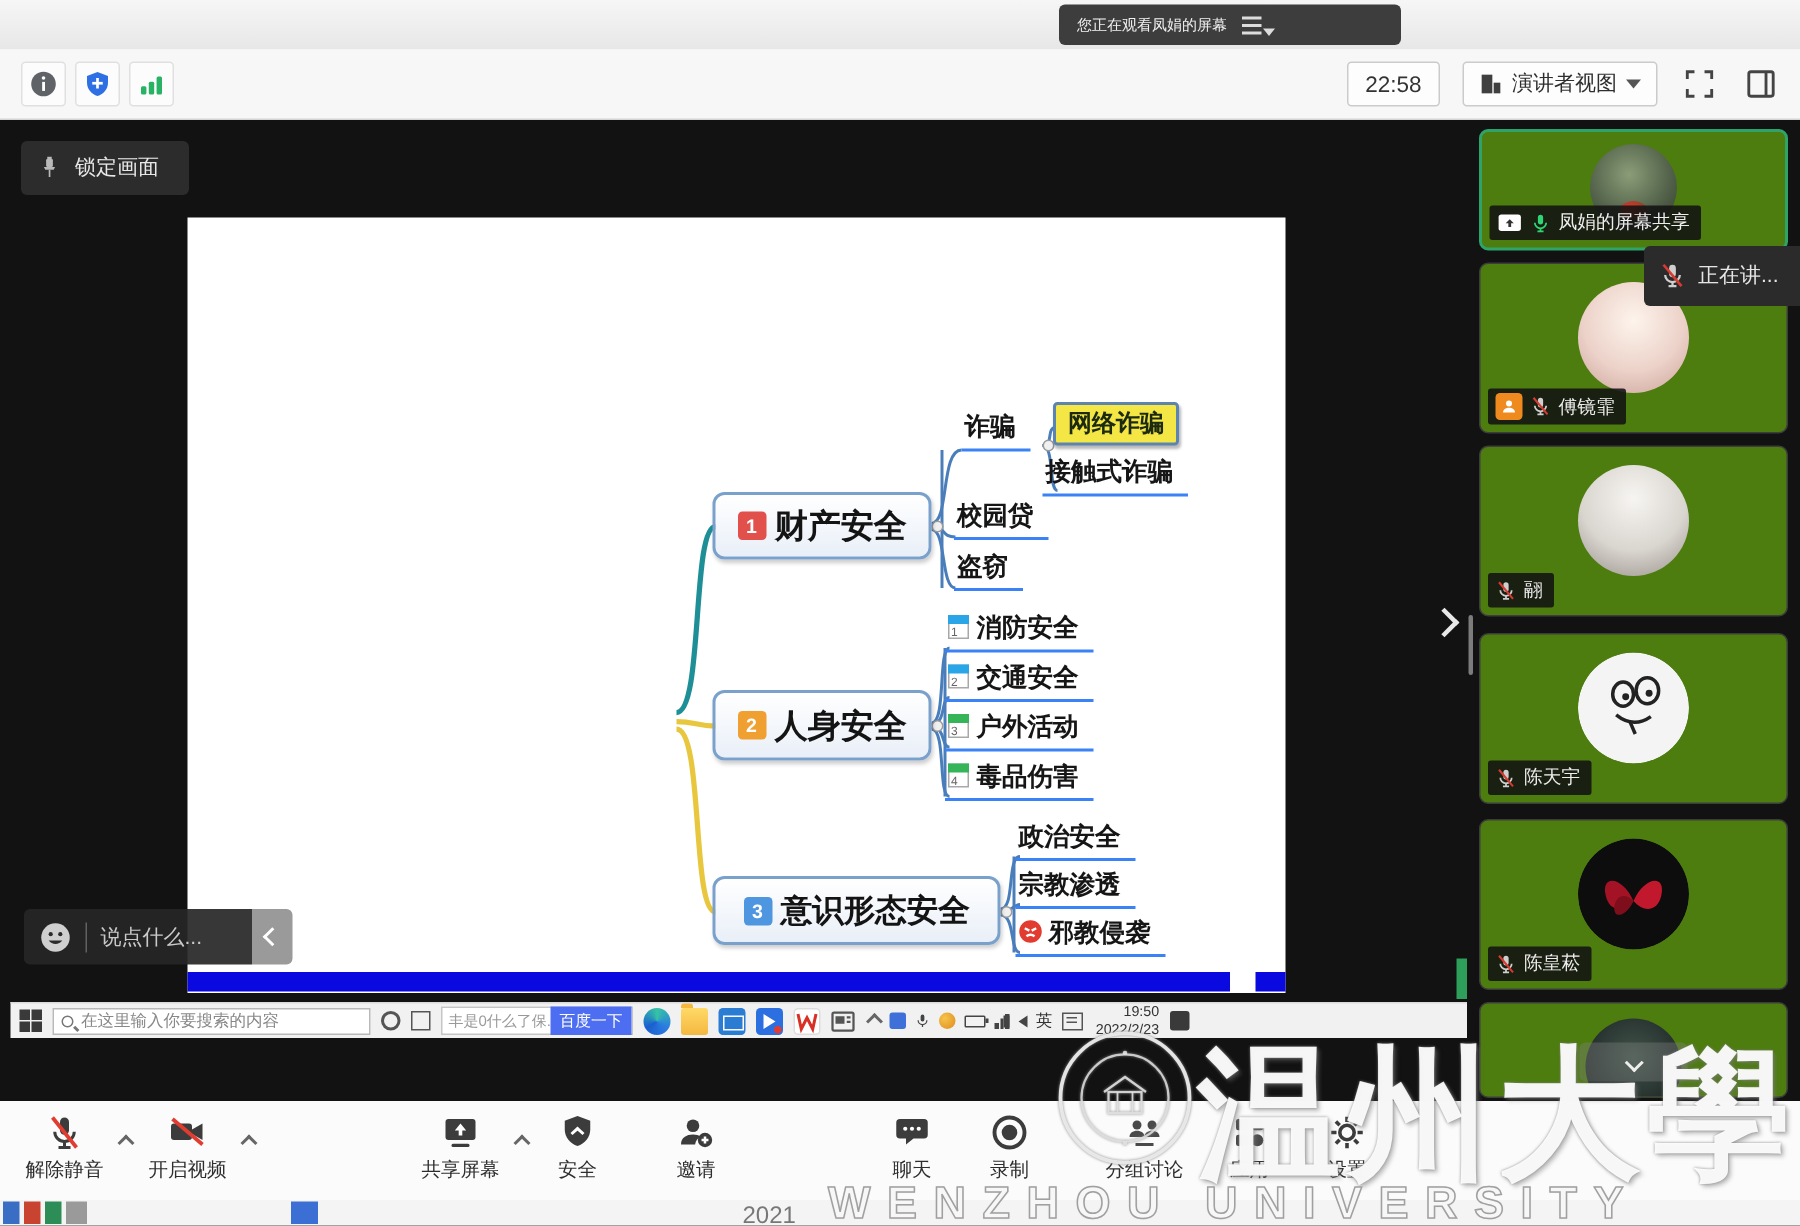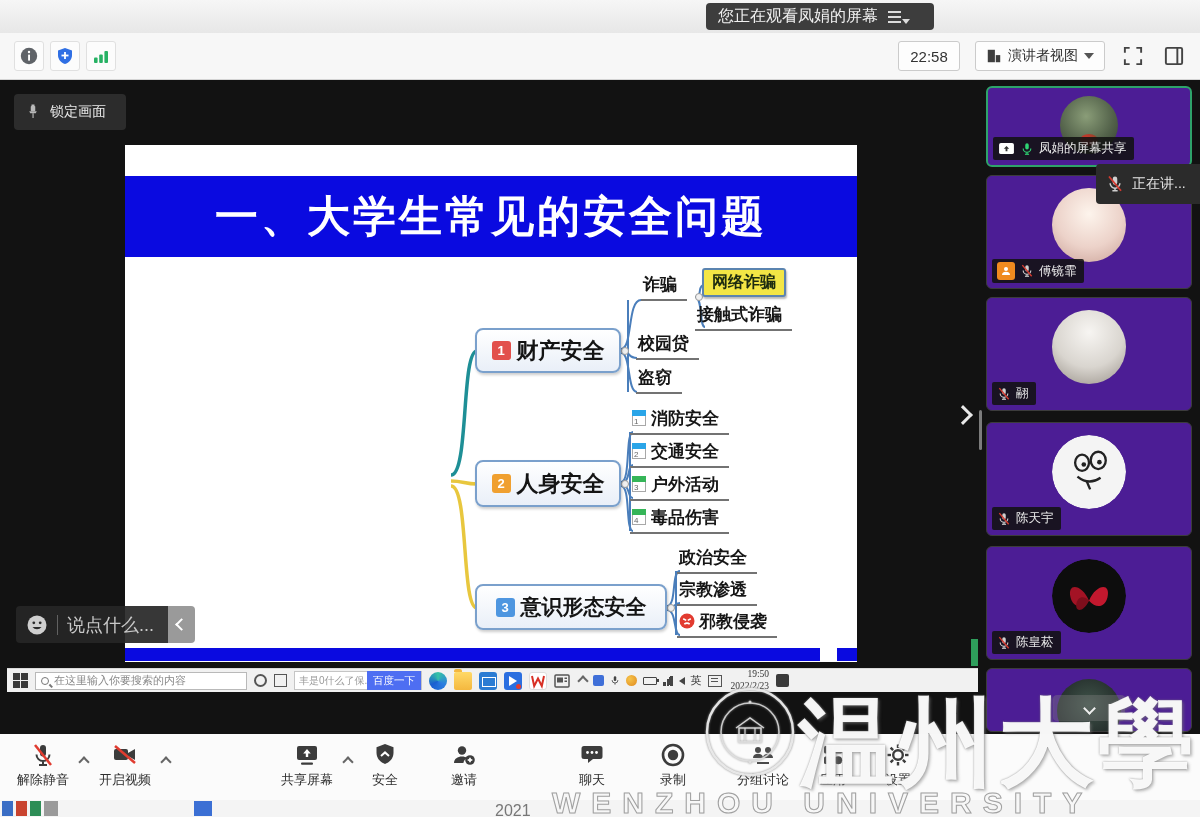--- a/index.html
+++ b/index.html
@@ -5,21 +5,21 @@
   * { margin:0; padding:0; box-sizing:border-box; }
   html,body { width:1200px; height:817px; }
   body { position:relative; overflow:hidden; background:#fff;
          font-family:"Liberation Sans","DejaVu Sans",sans-serif; }
   .abs { position:absolute; }
 
   
   .top-strip { left:0; top:0; width:1200px; height:33px; background:linear-gradient(#f6f6f6,#e7e7e7); }
   .banner-pill { left:706px; top:3px; width:228px; height:27px; background:#3d3d3d; border-radius:4px;
                  display:flex; align-items:center; padding:0 8px 0 12px; gap:10px; }
-  .banner-pill span { color:#f0f0f0; font-size:16px; white-space:nowrap; }
+  .banner-pill span { color:#f0f0f0; font-size:10px; white-space:nowrap; }
   .burger { width:22px; height:18px; display:flex; flex-direction:column; justify-content:center; gap:3px; position:relative; cursor:pointer; }
   .burger i { display:block; width:13px; height:2px; background:#dcdcdc; }
   .burger u { position:absolute; right:0; bottom:2px; width:0; height:0; border-left:4px solid transparent; border-right:4px solid transparent; border-top:5px solid #dcdcdc; }
 
   
   .app-toolbar { left:0; top:33px; width:1200px; height:47px; background:#f7f7f7; border-bottom:1px solid #d4d4d4; }
   .tt-btn { position:absolute; top:41px; width:30px; height:30px; border:1px solid #e0e0e0; border-radius:3px; background:#fcfcfc;
             display:flex; align-items:center; justify-content:center; }
   .timer-box { position:absolute; left:898px; top:41px; width:62px; height:30px; border:1px solid #cbcbcb; border-radius:3px;
                background:#fdfdfd; display:flex; align-items:center; justify-content:center; font-size:15px; color:#333; }
@@ -46,33 +46,33 @@
              background:linear-gradient(#fdfeff,#dce8f5); border:3px solid #6d93c8; border-radius:10px;
              box-shadow:2px 3px 5px rgba(0,0,0,.28), inset 0 0 0 2px #fff;
              display:flex; align-items:center; justify-content:center;
              font-size:40px; font-weight:bold; color:#3a5a95; letter-spacing:1px; }
   .mm-branch { position:absolute; background:linear-gradient(#ffffff,#e9eff8); border:2px solid #7aa0cc; border-radius:8px;
                box-shadow:1px 2px 3px rgba(0,0,0,.2); display:flex; align-items:center; justify-content:center; gap:6px;
                font-size:22px; font-weight:bold; color:#141414; }
   .badge { display:inline-flex; align-items:center; justify-content:center; width:19px; height:19px; border-radius:3px;
            color:#fff; font-size:13px; font-weight:bold; }
   .mm-child { position:absolute; font-size:17px; font-weight:bold; color:#161616;
-              border-bottom:2px solid #737373; padding:1px 10px 3px 2px; white-space:nowrap; }
+              border-bottom:2px solid #3b82f6; padding:1px 10px 3px 2px; white-space:nowrap; }
   .mm-hi { position:absolute; font-size:16px; font-weight:bold; color:#1c2b10; background:#f3e645;
            border:2px solid #5b84b0; border-radius:3px; padding:2px 8px; box-shadow:1px 2px 2px rgba(0,0,0,.28); white-space:nowrap; }
   .flag { display:inline-block; width:14px; height:16px; background:#fff; border:1px solid #a8a8a8; position:relative; margin-right:5px; vertical-align:-2px; }
   .flag b { position:absolute; left:-1px; top:-1px; width:14px; height:6px; }
   .flag i { position:absolute; left:1px; bottom:-1px; font-style:normal; font-size:8px; font-weight:normal; color:#666; }
   .flag-blue b { background:#2aa5e8; } .flag-green b { background:#35b558; }
 
   
   .chat-bar { left:16px; top:606px; height:37px; display:flex; z-index:15; }
   .chat-left { width:152px; background:rgba(38,38,38,.92); border-radius:4px 0 0 4px; display:flex; align-items:center; gap:9px; padding:0 10px; }
   .chat-left .vdiv { width:1px; height:20px; background:rgba(255,255,255,.28); }
-  .chat-left span { color:#c9c9c9; font-size:18px; white-space:nowrap; }
+  .chat-left span { color:#c9c9c9; font-size:14px; white-space:nowrap; }
   .chat-collapse { width:27px; background:#9a9a9a; border-radius:0 4px 4px 0; display:flex; align-items:center; justify-content:center; }
   .chev { display:inline-block; width:9px; height:9px; }
   .chev-left  { border-left:2px solid #fff; border-bottom:2px solid #fff; transform:rotate(45deg); }
   .chev-right-big { width:14px; height:14px; border-top:3px solid #e8e8e8; border-right:3px solid #e8e8e8; transform:rotate(45deg); }
   .chev-down  { border-right:2px solid #eee; border-bottom:2px solid #eee; transform:rotate(45deg); }
   .chev-up-sm { width:8px; height:8px; border-left:2px solid #666; border-top:2px solid #666; transform:rotate(45deg); }
 
   .expand-arrow { left:956px; top:408px; z-index:14; cursor:pointer; }
   .scroll-sliver { left:979px; top:410px; width:3px; height:40px; background:rgba(255,255,255,.45); border-radius:2px; }
   .green-sliver { left:971px; top:639px; width:7px; height:27px; background:#2e9e5b; }
@@ -107,25 +107,25 @@
   .tg-circ { width:11px; height:11px; border-radius:50%; background:radial-gradient(circle at 35% 35%, #f6c34a, #e08a1e); }
   .tg-batt { width:14px; height:8px; border:1.5px solid #444; border-radius:1px; position:relative; }
   .tg-batt::after { content:""; position:absolute; right:-3px; top:1.5px; width:2px; height:3px; background:#444; }
   .tg-bars { display:flex; align-items:flex-end; gap:1px; }
   .tg-bars i { width:2.5px; background:#444; }
   .tg-spk { width:0; height:0; border-top:4px solid transparent; border-bottom:4px solid transparent; border-right:6px solid #444; position:relative; }
   .tg-spk::before { content:""; position:absolute; left:-10px; top:-4px; width:4px; height:8px; background:#444; }
   .tg-ime { font-size:11px; color:#333; }
   .tg-kbd { width:14px; height:12px; border:1.5px solid #555; position:relative; }
   .tg-kbd::after { content:""; position:absolute; left:2px; top:2px; width:7px; height:1.5px; background:#555; box-shadow:0 3px 0 #555; }
-  .tb-clock { text-align:right; font-size:9.5px; line-height:1.2; color:#333; margin-left:2px; white-space:nowrap;font-family:Liberation Serif, serif; }
+  .tb-clock { text-align:right; font-size:9.5px; line-height:1.2; color:#333; margin-left:2px; white-space:nowrap; }
   .tg-dark { width:13px; height:13px; background:#3a3a3a; border-radius:2px; }
 
   
-  .tile { position:absolute; left:986px; width:206px; background:#4c1d95; border:1px solid #3c3c3c; border-radius:6px; z-index:10; }
+  .tile { position:absolute; left:986px; width:206px; background:#4d7c0f; border:1px solid #3c3c3c; border-radius:6px; z-index:10; }
   .tile-active { border:2px solid #2ea36a; }
   .avatar { position:absolute; left:50%; transform:translateX(-50%); border-radius:50%; overflow:hidden; }
   .a1 { width:58px; height:58px; top:8px; background:radial-gradient(circle at 45% 35%, #8a9d78, #53624a 55%, #2e392b); }
   .a1::after { content:""; position:absolute; left:20px; top:38px; width:18px; height:12px; border-radius:50%;
                background:radial-gradient(circle at 30% 50%, #c0392b 30%, #7a4a2a); }
   .a2 { width:74px; height:74px; top:12px; background:radial-gradient(circle at 50% 35%, #fdf4ec, #ecd2c9 55%, #c9a096); }
   .a3 { width:74px; height:74px; top:12px; background:radial-gradient(circle at 50% 30%, #f7f5f2, #d9d5cf 55%, #968f87); }
   .a4, .a5 { width:74px; height:74px; top:12px; }
   .a6 { width:64px; height:64px; top:10px; background:radial-gradient(circle at 50% 40%, #41554b, #222b29 70%, #141a19); }
   .chip { position:absolute; left:5px; bottom:5px; background:rgba(18,18,18,.88); border-radius:2px;
@@ -269,21 +269,20 @@
       </g>
       <g fill="#f0f0f0" stroke="#9a9a9a" stroke-width="1">
         <circle cx="500" cy="206" r="3.5"></circle>
           <circle cx="500" cy="339" r="3.5"></circle>
           <circle cx="546" cy="463" r="3.5"></circle>
           <circle cx="574" cy="152" r="3.5"></circle>
       </g>
     </g>
   </svg>
 
-  <div class="slide-title">一、大学生常见的安全问题</div>
 
 
   <div class="mm-branch" style="left:350px;top:183px;width:146px;height:45px">
     <span class="badge" style="background:#e2504c">1</span>
     <span>财产安全</span>
   </div>
   <div class="mm-branch" style="left:350px;top:315px;width:146px;height:47px">
     <span class="badge" style="background:#f0a030">2</span>
     <span>人身安全</span>
   </div>
@@ -576,21 +575,21 @@
           <path d="M3 21c0-4.4 3.6-6.6 8-6.6 2 0 3.9.5 5.2 1.5-2.1 1-3.5 2.8-3.8 5.1z" fill="#3c3c3c"></path>
           <circle cx="19" cy="18" r="4.8" fill="#3c3c3c"></circle>
           <line x1="19" y1="15.7" x2="19" y2="20.3" stroke="#fff" stroke-width="1.7"></line>
           <line x1="16.7" y1="18" x2="21.3" y2="18" stroke="#fff" stroke-width="1.7"></line>
         </svg>
       </div>
     <div class="ctl-label">邀请</div>
   </div>
 
 
-  <div class="ctl" style="left:564px;width:56px">
+  <div class="ctl" style="left:580px;width:56px">
     <div class="ctl-icon">
         <svg width="26" height="26" viewBox="0 0 26 26">
           <path d="M5 4h16a2.5 2.5 0 0 1 2.5 2.5v8a2.5 2.5 0 0 1-2.5 2.5h-7l-5 4v-4H5a2.5 2.5 0 0 1-2.5-2.5v-8A2.5 2.5 0 0 1 5 4z" fill="#3c3c3c"></path>
           <circle cx="8.5" cy="10.5" r="1.4" fill="#fff"></circle>
           <circle cx="13" cy="10.5" r="1.4" fill="#fff"></circle>
           <circle cx="17.5" cy="10.5" r="1.4" fill="#fff"></circle>
         </svg>
       </div>
     <div class="ctl-label">聊天</div>
   </div>

